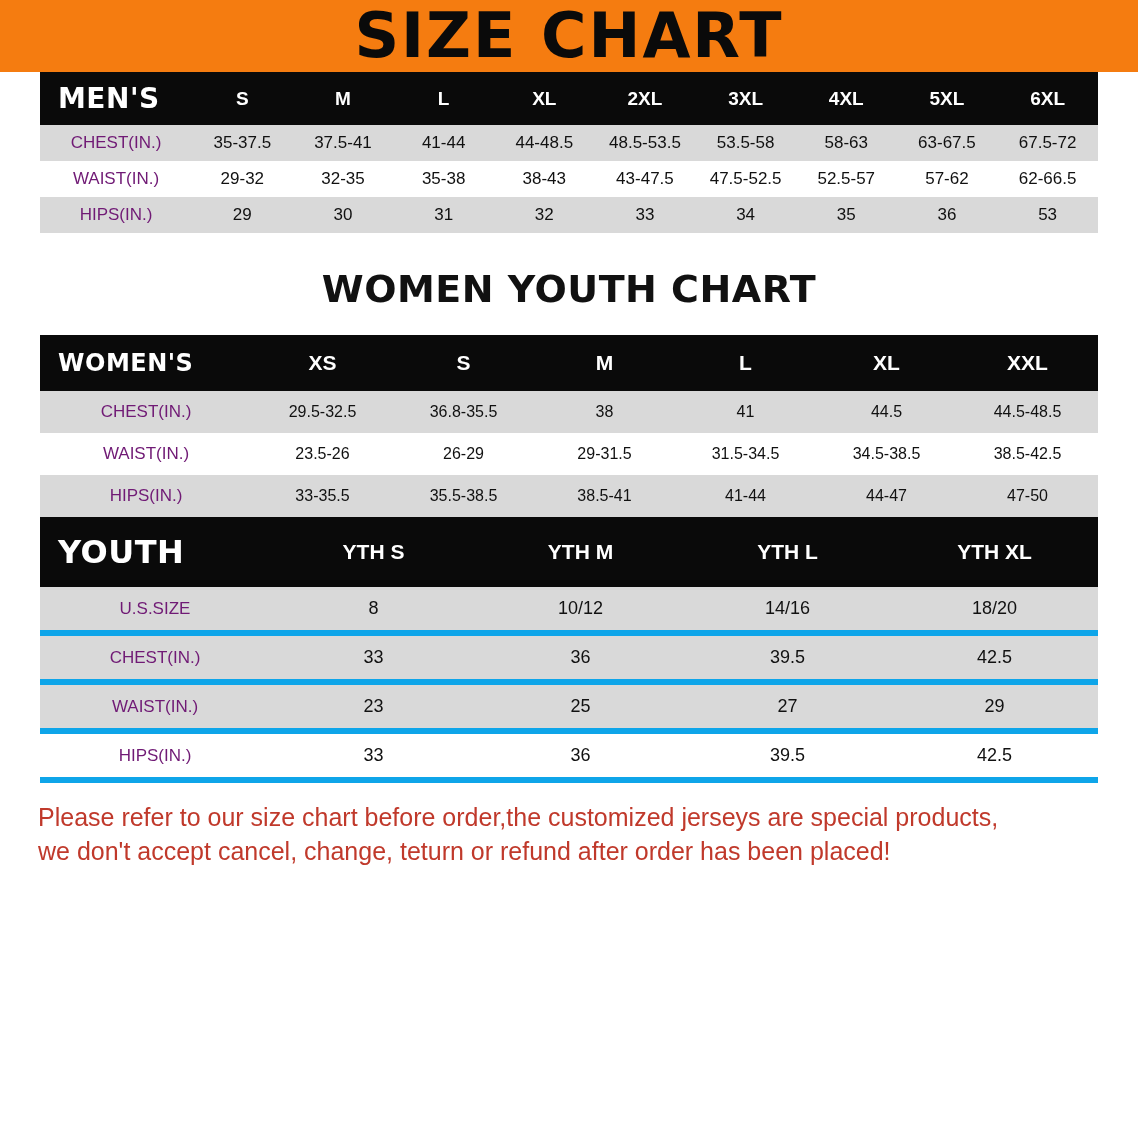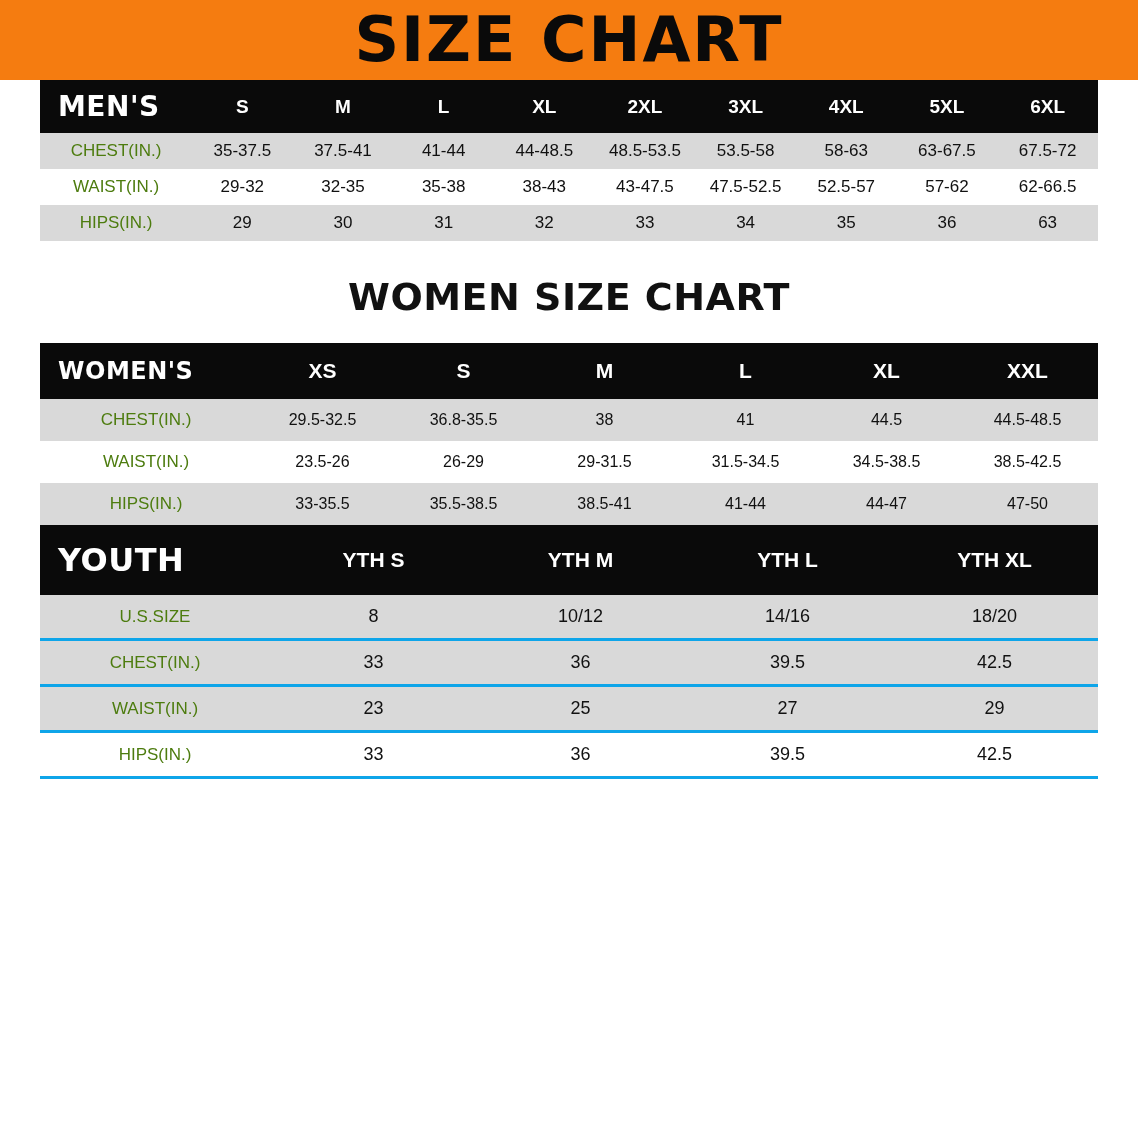--- a/index.html
+++ b/index.html
@@ -17,21 +17,21 @@
     position: relative;
     width: 1138px;
     height: 1132px;
     background: #ffffff;
     box-sizing: border-box;
   }
 
   
   .banner {
     background: #f57c10;
-    height: 80px;
+    height: 72px;
     display: flex;
     align-items: center;
     justify-content: center;
   }
   .banner-title {
     font-family: "DejaVu Sans", sans-serif;
     font-weight: bold;
     font-size: 62px;
     letter-spacing: 2px;
     color: #0a0a0a;
@@ -89,41 +89,41 @@
   }
   table.size tbody td {
     text-align: center;
     padding: 8px 3px;
     font-size: 17px;
     color: #111111;
   }
   table.size tbody td.rowlabel {
     text-align: center;
     font-size: 17px;
-    color: #4d7c0f;
+    color: #701a75;
   }
   table.size tbody tr.shade td {
     background: #d9d9d9;
   }
   table.size tbody tr.plain td {
     background: #ffffff;
   }
 
   
   .men col.c0 { width: 152px; }
   .women col.c0 { width: 212px; }
   .youth col.c0 { width: 230px; }
 
   
   table.youth tbody td {
     padding: 11px 3px;
     font-size: 18px;
   }
   table.youth tbody tr td {
-    border-bottom: 3px solid #0ea5e9;
+    border-bottom: 6px solid #0ea5e9;
   }
 
   table.women thead th { font-size: 21px; padding: 14px 16px; }
   table.women thead th.rowhead { font-size: 24px; }
   table.women tbody td { font-size: 16px; padding: 11px 3px; }
 
   table.youth thead th { font-size: 21px; padding: 16px 4px; }
   table.youth thead th.rowhead { font-size: 32px; }
 
   
@@ -202,27 +202,27 @@
         <tr class="shade">
           <td class="rowlabel">HIPS(IN.)</td>
           <td>29</td>
           <td>30</td>
           <td>31</td>
           <td>32</td>
           <td>33</td>
           <td>34</td>
           <td>35</td>
           <td>36</td>
-          <td>63</td>
+          <td>53</td>
         </tr>
       </tbody>
     </table>
   </div>
 
-  <div class="section-title title-women">WOMEN SIZE CHART</div>
+  <div class="section-title title-women">WOMEN YOUTH CHART</div>
   <div class="tbl-wrap">
     <table class="size women">
       <colgroup>
         <col class="c0">
           <col>
           <col>
           <col>
           <col>
           <col>
           <col>
@@ -314,14 +314,18 @@
           <td class="rowlabel">HIPS(IN.)</td>
           <td>33</td>
           <td>36</td>
           <td>39.5</td>
           <td>42.5</td>
         </tr>
       </tbody>
     </table>
   </div>
 
+  <div class="note">
+    <div>Please refer to our size chart before order,the customized jerseys are special products,</div>
+    <div>we don't accept cancel, change, teturn or refund after order has been placed!</div>
+  </div>
 
 </div>
 
 </body></html>

